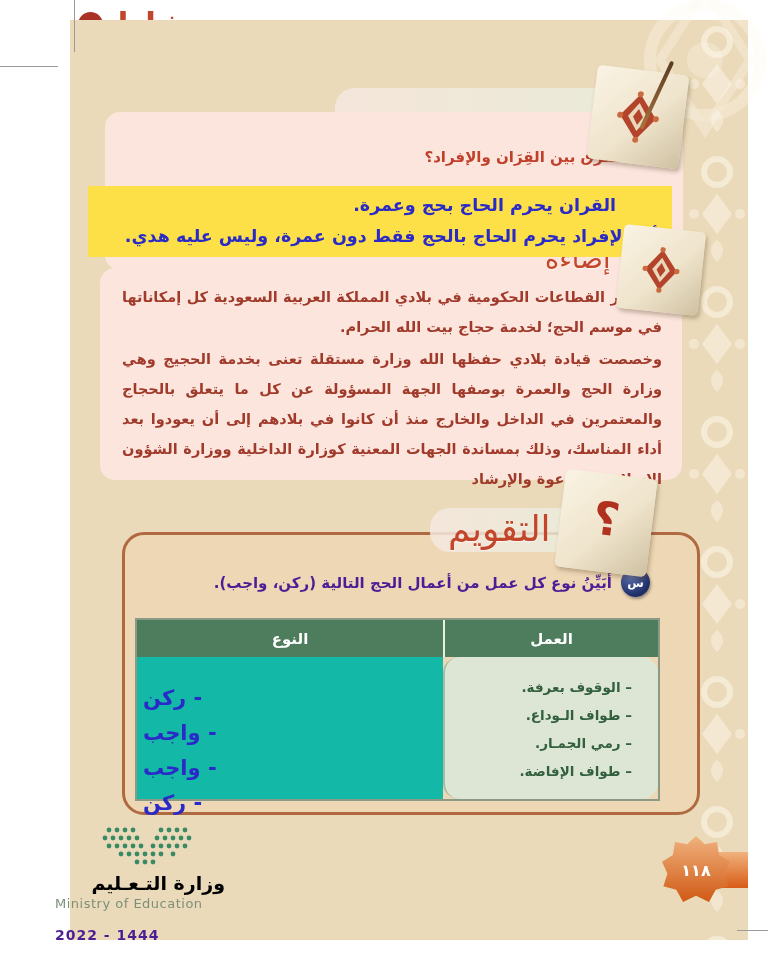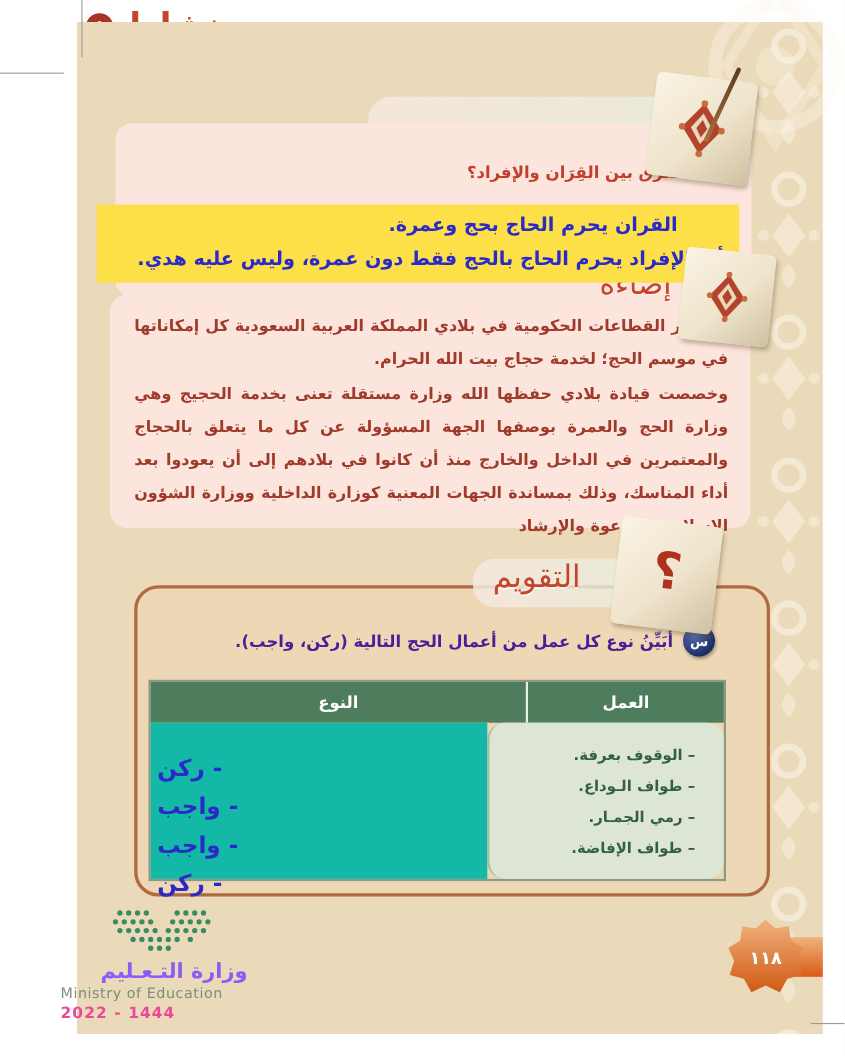--- a/index.html
+++ b/index.html
@@ -21,21 +21,21 @@
   #activity-panel { left:105px; top:112px; width:578px; height:158px; }
   #spotlight-panel { left:100px; top:268px; width:582px; height:212px; }
 
   
   .title-band { position:absolute; border-radius:20px; background:linear-gradient(90deg, rgba(246,232,224,.85), rgba(233,238,222,.8)); }
   .sec-title { position:absolute; color:#c3452a; font-weight:normal; text-shadow:0 1px 0 rgba(255,255,255,.6); }
   #activity-title-row { left:430px; top:86px; width:200px; height:48px; display:flex; align-items:center; justify-content:flex-end; gap:10px; direction:ltr; }
   #activity-title { font-size:31px; color:#c3452a; font-weight:bold; }
   .num-circle { width:25px; height:25px; border-radius:50%; background:#a93226; color:#ffffff; font-size:14px; font-weight:bold; display:flex; align-items:center; justify-content:center; }
   #spotlight-title { left:545px; top:243px; font-size:27px; z-index:1; }
-  #evaluation-title { left:448px; top:508px; font-size:28px; z-index:3; letter-spacing:1px; }
+  #evaluation-title { left:448px; top:508px; font-size:36px; z-index:3; letter-spacing:1px; }
 
   
   .paper-icon { position:absolute; }
   .paper { position:absolute; inset:0; background:linear-gradient(135deg,#faf3e4 0%, #efe4cc 55%, #cfc1a2 100%); border-radius:5px; box-shadow:2px 3px 4px rgba(90,70,40,.35); }
   .paper-orn { position:absolute; left:50%; top:50%; transform:translate(-50%,-50%); }
   .pen { position:absolute; width:4px; height:74px; background:linear-gradient(#5a3b22,#a8743f); border-radius:2px; transform:rotate(18deg); }
   #activity-icon { left:592px; top:70px; width:92px; height:94px; z-index:6; transform:rotate(7deg); }
   #spotlight-icon { left:620px; top:228px; width:82px; height:84px; z-index:6; transform:rotate(6deg); }
   #evaluation-icon { left:560px; top:474px; width:92px; height:98px; z-index:4; transform:rotate(7deg); }
   .qmark { position:absolute; left:50%; top:46%; transform:translate(-50%,-50%); color:#b1311f; font-size:46px; font-weight:bold; }
@@ -51,34 +51,34 @@
 
   
   #eval-box { position:absolute; left:122px; top:532px; width:578px; height:283px; background:#eed7b5; border:3px solid #b06a42; border-radius:22px; z-index:2; }
   #eval-prompt-row { position:absolute; left:140px; top:568px; width:510px; display:flex; direction:rtl; align-items:center; gap:9px; z-index:3; }
   .q-badge { width:29px; height:29px; border-radius:50%; background:radial-gradient(circle at 35% 30%, #5a6fae, #1d2d66 70%); color:#ffffff; font-size:12px; font-weight:bold; display:flex; align-items:center; justify-content:center; box-shadow:1px 2px 3px rgba(0,0,0,.35); flex:0 0 auto; }
   #eval-prompt { color:#4c1d95; font-size:15px; font-weight:bold;margin-left:19px; }
 
   
   #hajj-table { position:absolute; left:135px; top:618px; width:525px; z-index:3; border:2px solid #8a9a84; direction:rtl; }
   .t-header { display:flex; direction:rtl; background:#4d7d5c; color:#ffffff; font-weight:bold; font-size:15px; height:37px; }
-  .t-header .h-action { width:180px; display:flex; align-items:center; justify-content:center; border-left:2px solid #e9efe4; }
+  .t-header .h-action { width:215px; display:flex; align-items:center; justify-content:center; border-left:2px solid #e9efe4; }
   .t-header .h-type { flex:1; display:flex; align-items:center; justify-content:center; }
   .t-body { display:flex; direction:rtl; height:142px; }
   .c-action { width:215px; background:#dde6d4; border-left:2px solid #a8bca4; padding:16px 26px 0 6px;border-radius:16px; }
   .c-action div { color:#33603f; font-size:13.5px; font-weight:bold; line-height:28px; white-space:nowrap; }
   .c-type { flex:1; background:#14b8a6; padding:24px 8px 0 6px; text-align:left; overflow:visible; }
   .c-type div { color:#2a2ac8; font-size:21px; font-weight:bold; line-height:35px; }
 
   
   #ministry-logo { position:absolute; left:55px; top:824px; width:185px; }
   #ministry-logo svg { display:block; margin-left:32px; }
-  .ministry-ar { color:#8b5cf6; font-size:19px; font-weight:bold; direction:rtl; text-align:right; width:170px; letter-spacing:1px; }
+  .ministry-ar { color:#000000; font-size:19px; font-weight:bold; direction:rtl; text-align:right; width:170px; letter-spacing:1px; }
   .ministry-en { color:#7d8f7a; font-size:13px; margin-top:2px; letter-spacing:.5px; }
-  .edition { color:#ec4899; font-size:14px; font-weight:bold; margin-top:2px; letter-spacing:1px; }
+  .edition { color:#4c1d95; font-size:14px; font-weight:bold; margin-top:16px; letter-spacing:1px; }
 
   
   #page-badge { position:absolute; left:668px; top:845px; width:80px; height:50px; z-index:4; }
   .badge-bar { position:absolute; left:30px; top:7px; width:50px; height:36px; background:linear-gradient(180deg,#f0b27d,#d95b17); }
   .badge-star { position:absolute; left:-6px; top:-9px; width:68px; height:68px; background:linear-gradient(180deg,#f0b27d,#cf5712);
     clip-path:polygon(50% 0%,63% 12%,81% 9%,84% 28%,100% 38%,92% 55%,98% 74%,79% 79%,69% 97%,50% 88%,31% 97%,21% 79%,2% 74%,8% 55%,0% 38%,16% 28%,19% 9%,37% 12%); }
   .badge-num { position:absolute; left:-6px; top:-9px; width:68px; height:68px; display:flex; align-items:center; justify-content:center; color:#ffffff; font-size:16px; font-weight:bold; }
 </style>
 </head>
 <body>

